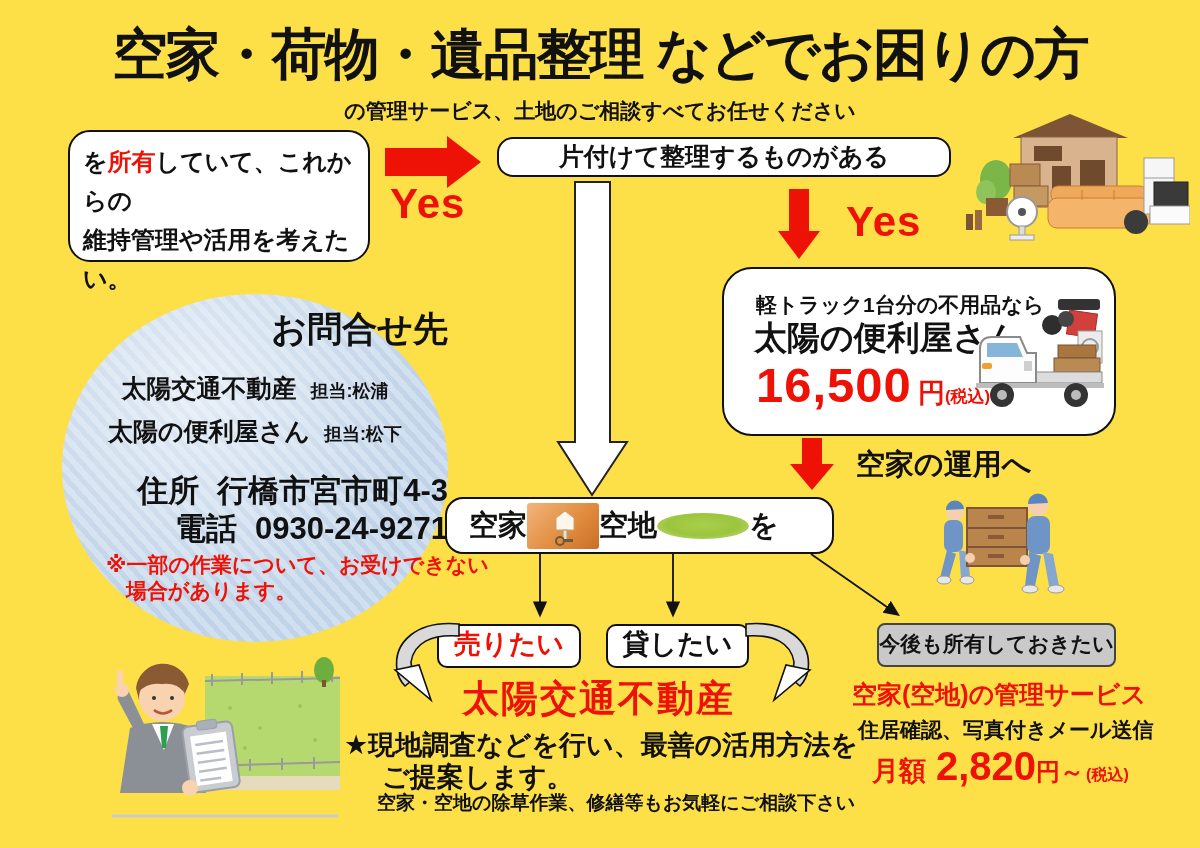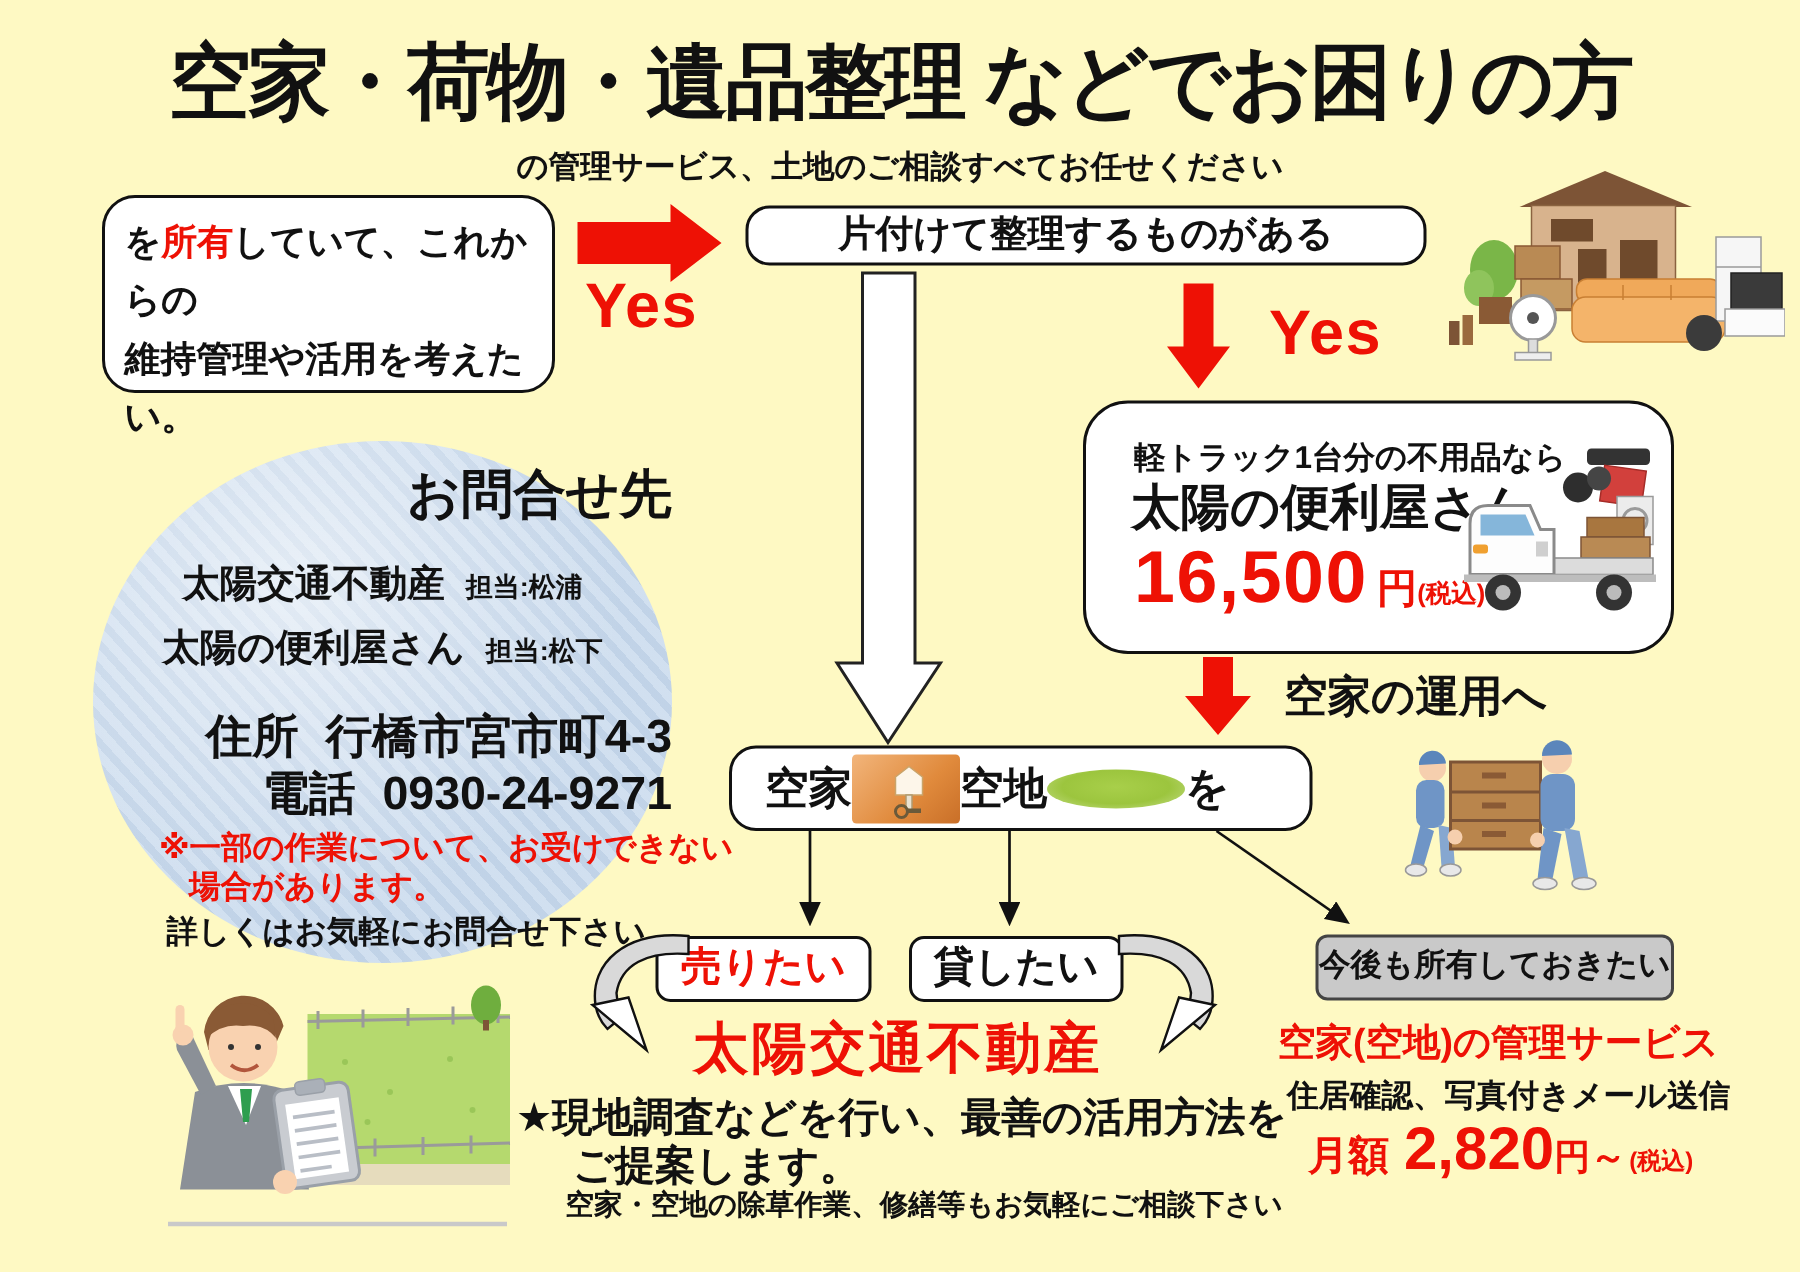--- a/index.html
+++ b/index.html
@@ -1,16 +1,16 @@
 <!DOCTYPE html>
 <html lang="ja"><head>
 <meta charset="utf-8">
 <style>
   html,body{margin:0;padding:0;background:#fff;}
-  .page{position:relative;width:1200px;height:848px;background:#fef9c3;overflow:hidden;
+  .page{position:relative;width:1200px;height:848px;background:#fde047;overflow:hidden;
         font-family:"Liberation Sans","DejaVu Sans",sans-serif;color:#111;font-weight:700;}
   .abs{position:absolute;}
   .red{color:#ee1105;}
   .center{left:0;right:0;text-align:center;}
 
   .page-title{top:18px;font-size:55px;font-weight:800;letter-spacing:-2px;}
   .subtitle{top:97px;font-size:21px;}
 
   .own-box{left:68px;top:130px;width:302px;height:132px;border:2.5px solid #111;border-radius:22px;
            background:#fff;padding:10px 0 0 13px;box-sizing:border-box;line-height:39px;}
@@ -38,21 +38,21 @@
             radial-gradient(circle at 35% 28%, rgba(255,255,255,.55), rgba(255,255,255,0) 62%),
             repeating-linear-gradient(48deg, rgba(156,182,214,.28) 0 5px, rgba(214,228,244,.28) 5px 11px),
             #cfdeee;}
   .circle .c-title{top:12px;left:0;right:0;text-align:right;font-size:35px;font-weight:800;}
   .c-row{left:0;right:0;display:flex;justify-content:center;align-items:baseline;gap:14px;}
   .c-row .cname{font-size:25px;}
   .c-row .crep{font-size:18px;}
   .c-info{left:0;right:0;display:flex;justify-content:flex-end;align-items:baseline;gap:18px;font-size:31px;}
   .c-note{font-size:21px;white-space:nowrap;}
 
-  .akiya-box{left:486px;top:497px;width:389px;height:57px;border:2.5px solid #111;border-radius:18px;background:#fff;
+  .akiya-box{left:445px;top:497px;width:389px;height:57px;border:2.5px solid #111;border-radius:18px;background:#fff;
              display:flex;align-items:center;gap:0;padding-left:22px;box-sizing:border-box;}
   .akiya-box .w{font-size:29px;}
   .key-photo{width:72px;height:46px;border-radius:3px;background:linear-gradient(135deg,#f2b57b,#e08a3c 60%,#c96f28);position:relative;flex:0 0 auto;}
   .key-photo svg{position:absolute;inset:0;}
   .grass-photo{width:92px;height:26px;border-radius:50%;flex:0 0 auto;
                background:radial-gradient(ellipse at 50% 45%, #a8cf4a 0%, #9cc53e 55%, #c6de8a 100%);}
 
   .branch{height:40px;border:2.2px solid #111;border-radius:10px;background:#fff;text-align:center;line-height:37px;font-size:27px;}
   .sell-box{left:437px;top:624px;width:140px;}
   .lend-box{left:606px;top:624px;width:139px;}
@@ -205,21 +205,20 @@
     <div class="abs c-info" style="top:176px;">
       <span>住所</span>
       <span>行橋市宮市町4-3</span>
     </div>
     <div class="abs c-info" style="top:214px;">
       <span>電話</span>
       <span>0930-24-9271</span>
     </div>
     <div class="abs c-note red" style="left:44px;top:257px;">※一部の作業について、お受けできない</div>
     <div class="abs c-note red" style="left:64px;top:283px;">場合があります。</div>
-    <div class="abs c-note" style="left:49px;top:313px;">詳しくはお気軽にお問合せ下さい。</div>
   </div>
 
   <div class="abs akiya-box">
     <span class="w">空家</span>
     <span class="key-photo">
       <svg width="72" height="46" viewBox="0 0 72 46">
         <path d="M38,8 l9,7 v12 h-18 v-12 z" fill="#fdf6ea" stroke="#caa46a"></path>
         <rect x="36" y="27" width="4" height="10" fill="#e8e2d2" stroke="#b09a70"></rect>
         <circle cx="33" cy="38" r="4" fill="none" stroke="#6b5a3a" stroke-width="2"></circle>
         <rect x="36" y="36" width="10" height="3" fill="#6b5a3a"></rect>

